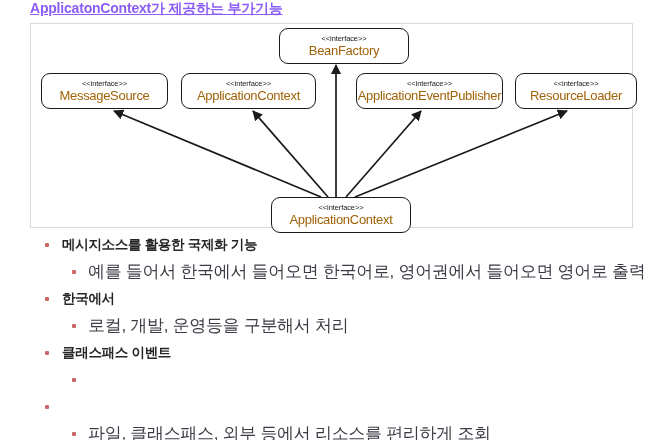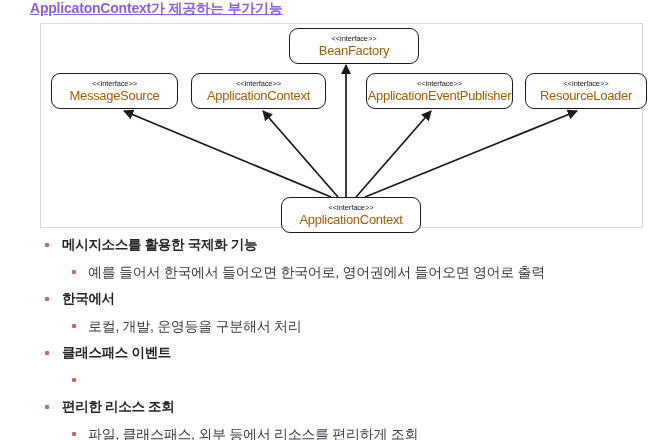--- a/index.html
+++ b/index.html
@@ -25,21 +25,21 @@
     font-weight: bold;
     color: #8b5cf6;
     letter-spacing: -0.2px;
     white-space: nowrap;
     text-decoration: underline;
   }
 
   
   .diagram-frame {
     position: absolute;
-    left: 40px;
+    left: 30px;
     top: 23px;
     width: 603px;
     height: 205px;
     border: 1px solid #d9d9d9;
     background: #ffffff;
     box-sizing: border-box;
   }
   .diagram-svg {
     position: absolute;
     left: 0;
@@ -104,21 +104,21 @@
     height: 4px;
     background: #c66;
     border-radius: 1px;
   }
 
   .bullet-l2 {
     position: relative;
     padding-left: 58px;
     height: 28px;
     line-height: 28px;
-    font-size: 14px;
+    font-size: 17px;
     font-weight: normal;
     color: #3b3b45;
     letter-spacing: -0.3px;
     white-space: nowrap;
   }
   .bullet-l2 .marker {
     position: absolute;
     left: 42px;
     top: 12px;
     width: 4px;
@@ -185,17 +185,17 @@
       </div>
       <div class="bullet-group">
         <div class="bullet-l1"><span class="marker" style="background: rgb(204, 102, 102);"></span><span>한국에서</span></div>
         <div class="bullet-l2"><span class="marker" style="background: rgb(204, 102, 102);"></span><span>로컬, 개발, 운영등을 구분해서 처리</span></div>
       </div>
       <div class="bullet-group">
         <div class="bullet-l1"><span class="marker" style="background: rgb(204, 102, 102);"></span><span>클래스패스 이벤트</span></div>
         <div class="bullet-l2"><span class="marker" style="background: rgb(204, 102, 102);"></span></div>
       </div>
       <div class="bullet-group">
-        <div class="bullet-l1"><span class="marker" style="background: rgb(204, 102, 102);"></span><span>편리한 리소스 조회</span></div>
+        <div class="bullet-l1"><span class="marker" style="background: rgb(204, 102, 102);"></span></div>
         <div class="bullet-l2"><span class="marker" style="background: rgb(204, 102, 102);"></span><span>파일, 클래스패스, 외부 등에서 리소스를 편리하게 조회</span></div>
       </div>
     </div>
 </div>
 
 </body></html>

